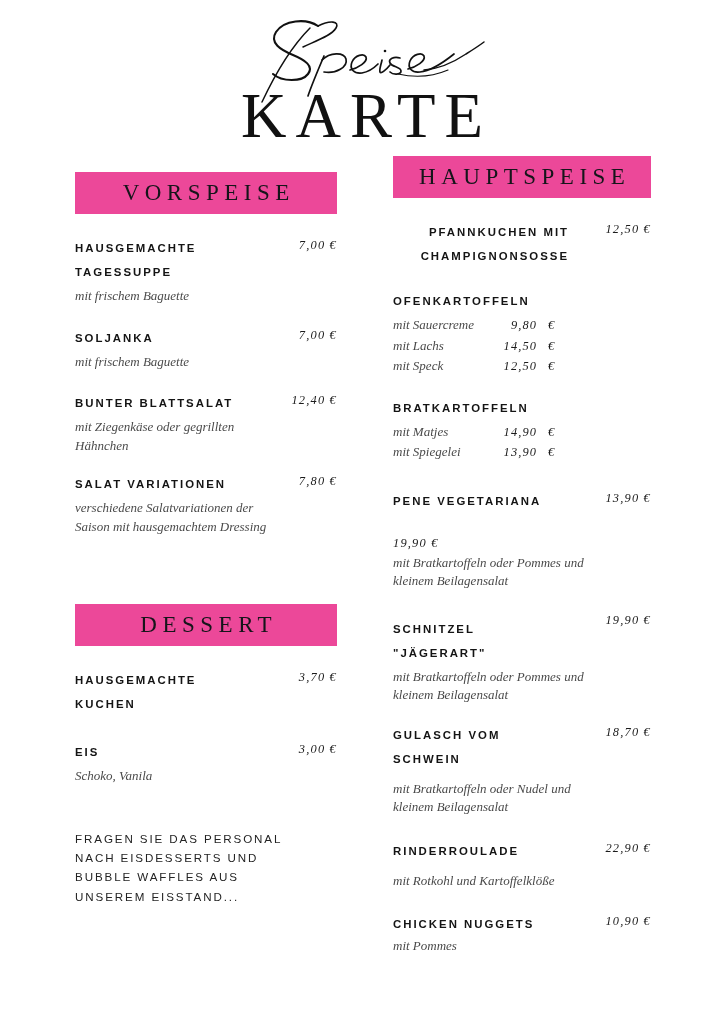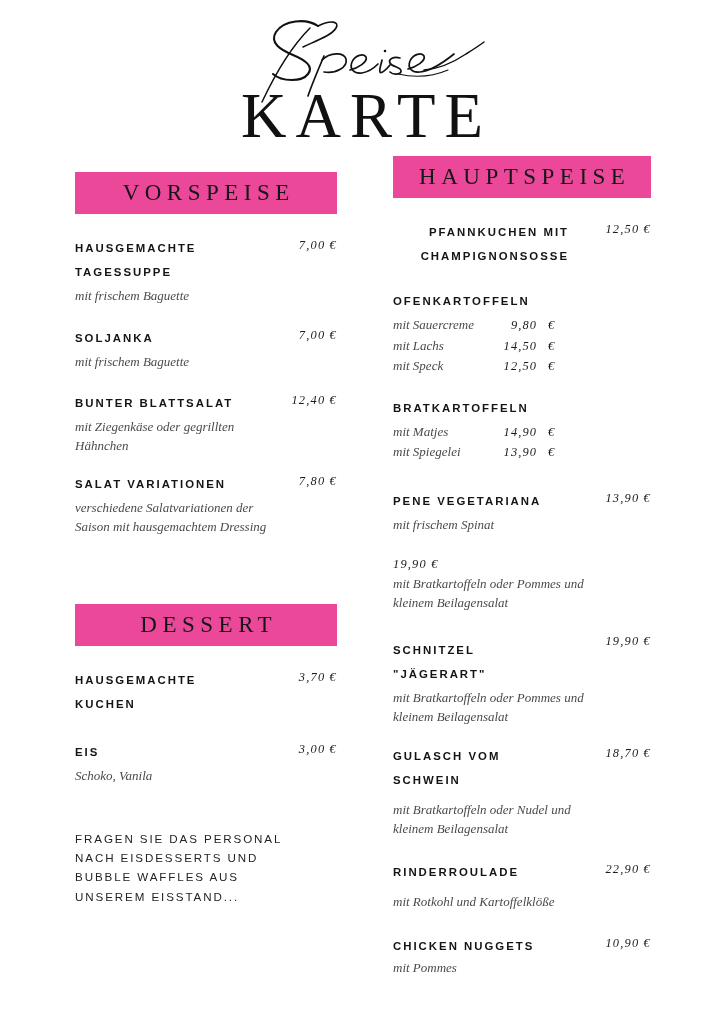--- a/index.html
+++ b/index.html
@@ -324,21 +324,20 @@
             <span class="variant-cur">€</span>
           </div>
         </div>
       </div>
 
       <div class="item" style="margin-bottom:21px;">
         <div class="item-head">
           <div class="item-name">PENE VEGETARIANA</div>
           <div class="item-price">13,90 €</div>
         </div>
-        <div class="item-desc">mit frischem Spinat</div>
       </div>
 
       <div class="item" style="margin-bottom:20px;">
         <div class="item-head">
           <div class="item-price">19,90 €</div>
         </div>
         <div class="item-desc">mit Bratkartoffeln oder Pommes und kleinem Beilagensalat</div>
       </div>
 
       <div class="item" style="margin-bottom:18px;">

